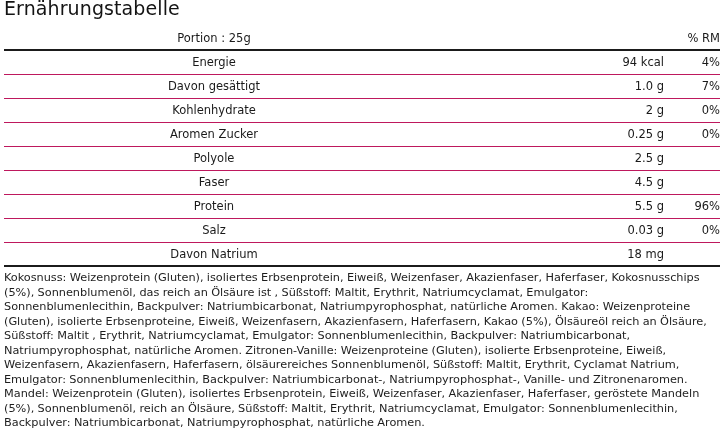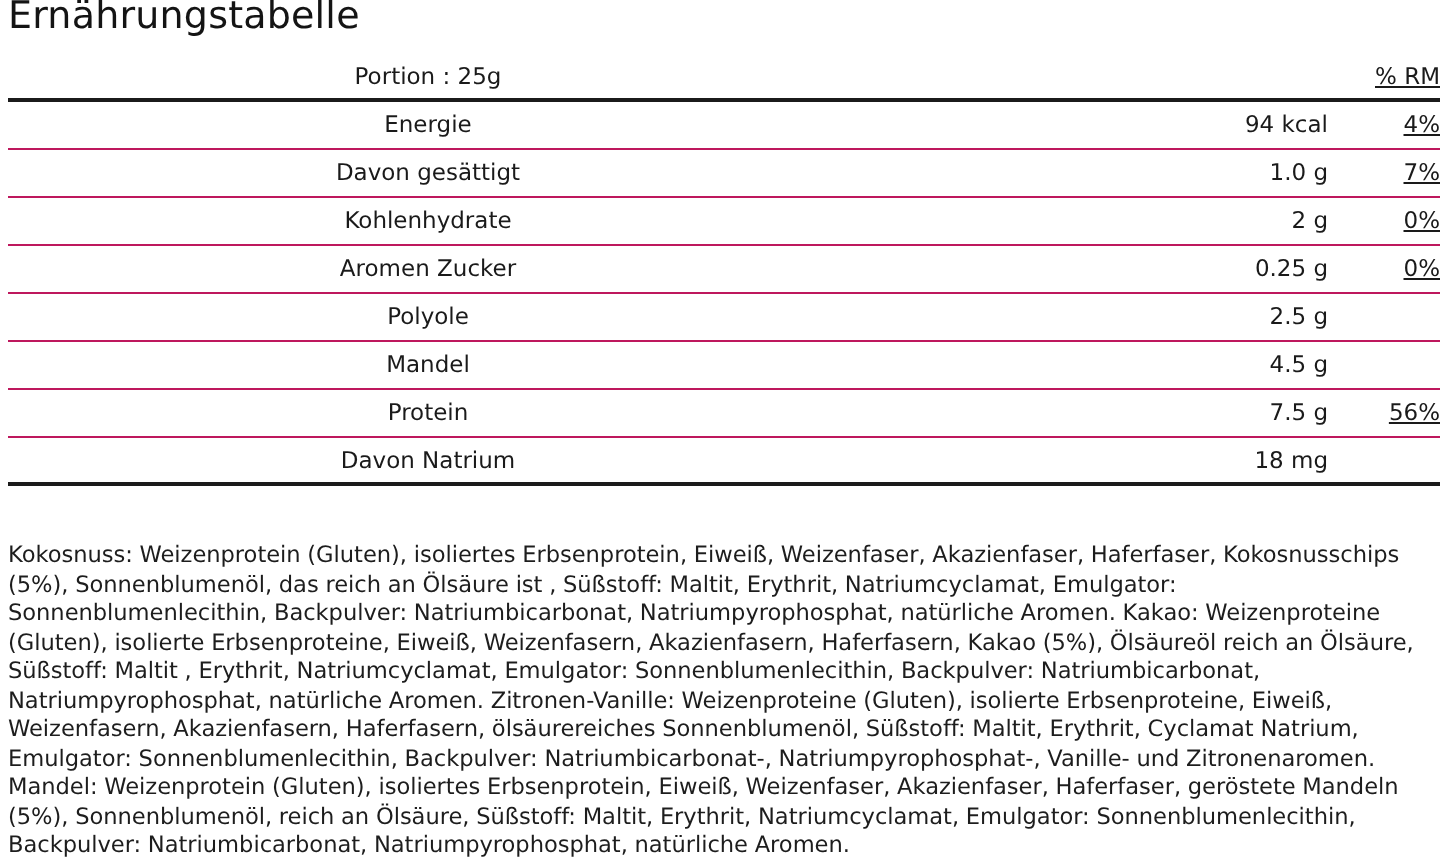--- a/index.html
+++ b/index.html
@@ -53,21 +53,21 @@
     margin: 0;
     font-weight: 400;
     vertical-align: middle;
     border-bottom: 1px solid #be185d;
     height: 24px;
     box-sizing: border-box;
     white-space: nowrap;
   }
   .col-label  { width: 420px; text-align: center;  padding-left: 2px; }
   .col-value  { width: 240px; text-align: right; padding-right: 18px; }
-  .col-pct    { width: 56px;  text-align: right; padding-right: 1px; text-decoration: underline; }
+  .col-pct    { width: 56px;  text-align: right; padding-right: 1px; }
 
   .nutrition-table tr.head td {
     border-bottom: 2px solid #1b1b1b;
   }
   .nutrition-table tr.last td {
     border-bottom: 2px solid #1b1b1b;
   }
 
   
   .ingredients {
@@ -117,28 +117,33 @@
           <td class="col-label">Aromen Zucker</td>
           <td class="col-value">0.25 g</td>
           <td class="col-pct">0%</td>
         </tr>
         <tr>
           <td class="col-label">Polyole</td>
           <td class="col-value">2.5 g</td>
           <td class="col-pct"></td>
         </tr>
         <tr>
-          <td class="col-label">Mandel</td>
+          <td class="col-label">Faser</td>
           <td class="col-value">4.5 g</td>
           <td class="col-pct"></td>
         </tr>
         <tr>
           <td class="col-label">Protein</td>
-          <td class="col-value">7.5 g</td>
-          <td class="col-pct">56%</td>
+          <td class="col-value">5.5 g</td>
+          <td class="col-pct">96%</td>
+        </tr>
+        <tr>
+          <td class="col-label">Salz</td>
+          <td class="col-value">0.03 g</td>
+          <td class="col-pct">0%</td>
         </tr>
         <tr class="last">
           <td class="col-label">Davon Natrium</td>
           <td class="col-value">18 mg</td>
           <td class="col-pct"></td>
         </tr>
       </tbody>
   </table>
 
   <div class="ingredients">Kokosnuss: Weizenprotein (Gluten), isoliertes Erbsenprotein, Eiweiß, Weizenfaser, Akazienfaser, Haferfaser, Kokosnusschips (5%), Sonnenblumenöl, das reich an Ölsäure ist , Süßstoff: Maltit, Erythrit, Natriumcyclamat, Emulgator: Sonnenblumenlecithin, Backpulver: Natriumbicarbonat, Natriumpyrophosphat, natürliche Aromen. Kakao: Weizenproteine (Gluten), isolierte Erbsenproteine, Eiweiß, Weizenfasern, Akazienfasern, Haferfasern, Kakao (5%), Ölsäureöl reich an Ölsäure, Süßstoff: Maltit , Erythrit, Natriumcyclamat, Emulgator: Sonnenblumenlecithin, Backpulver: Natriumbicarbonat, Natriumpyrophosphat, natürliche Aromen. Zitronen-Vanille: Weizenproteine (Gluten), isolierte Erbsenproteine, Eiweiß, Weizenfasern, Akazienfasern, Haferfasern, ölsäurereiches Sonnenblumenöl, Süßstoff: Maltit, Erythrit, Cyclamat Natrium, Emulgator: Sonnenblumenlecithin, Backpulver: Natriumbicarbonat-, Natriumpyrophosphat-, Vanille- und Zitronenaromen. Mandel: Weizenprotein (Gluten), isoliertes Erbsenprotein, Eiweiß, Weizenfaser, Akazienfaser, Haferfaser, geröstete Mandeln (5%), Sonnenblumenöl, reich an Ölsäure, Süßstoff: Maltit, Erythrit, Natriumcyclamat, Emulgator: Sonnenblumenlecithin, Backpulver: Natriumbicarbonat, Natriumpyrophosphat, natürliche Aromen.</div>

